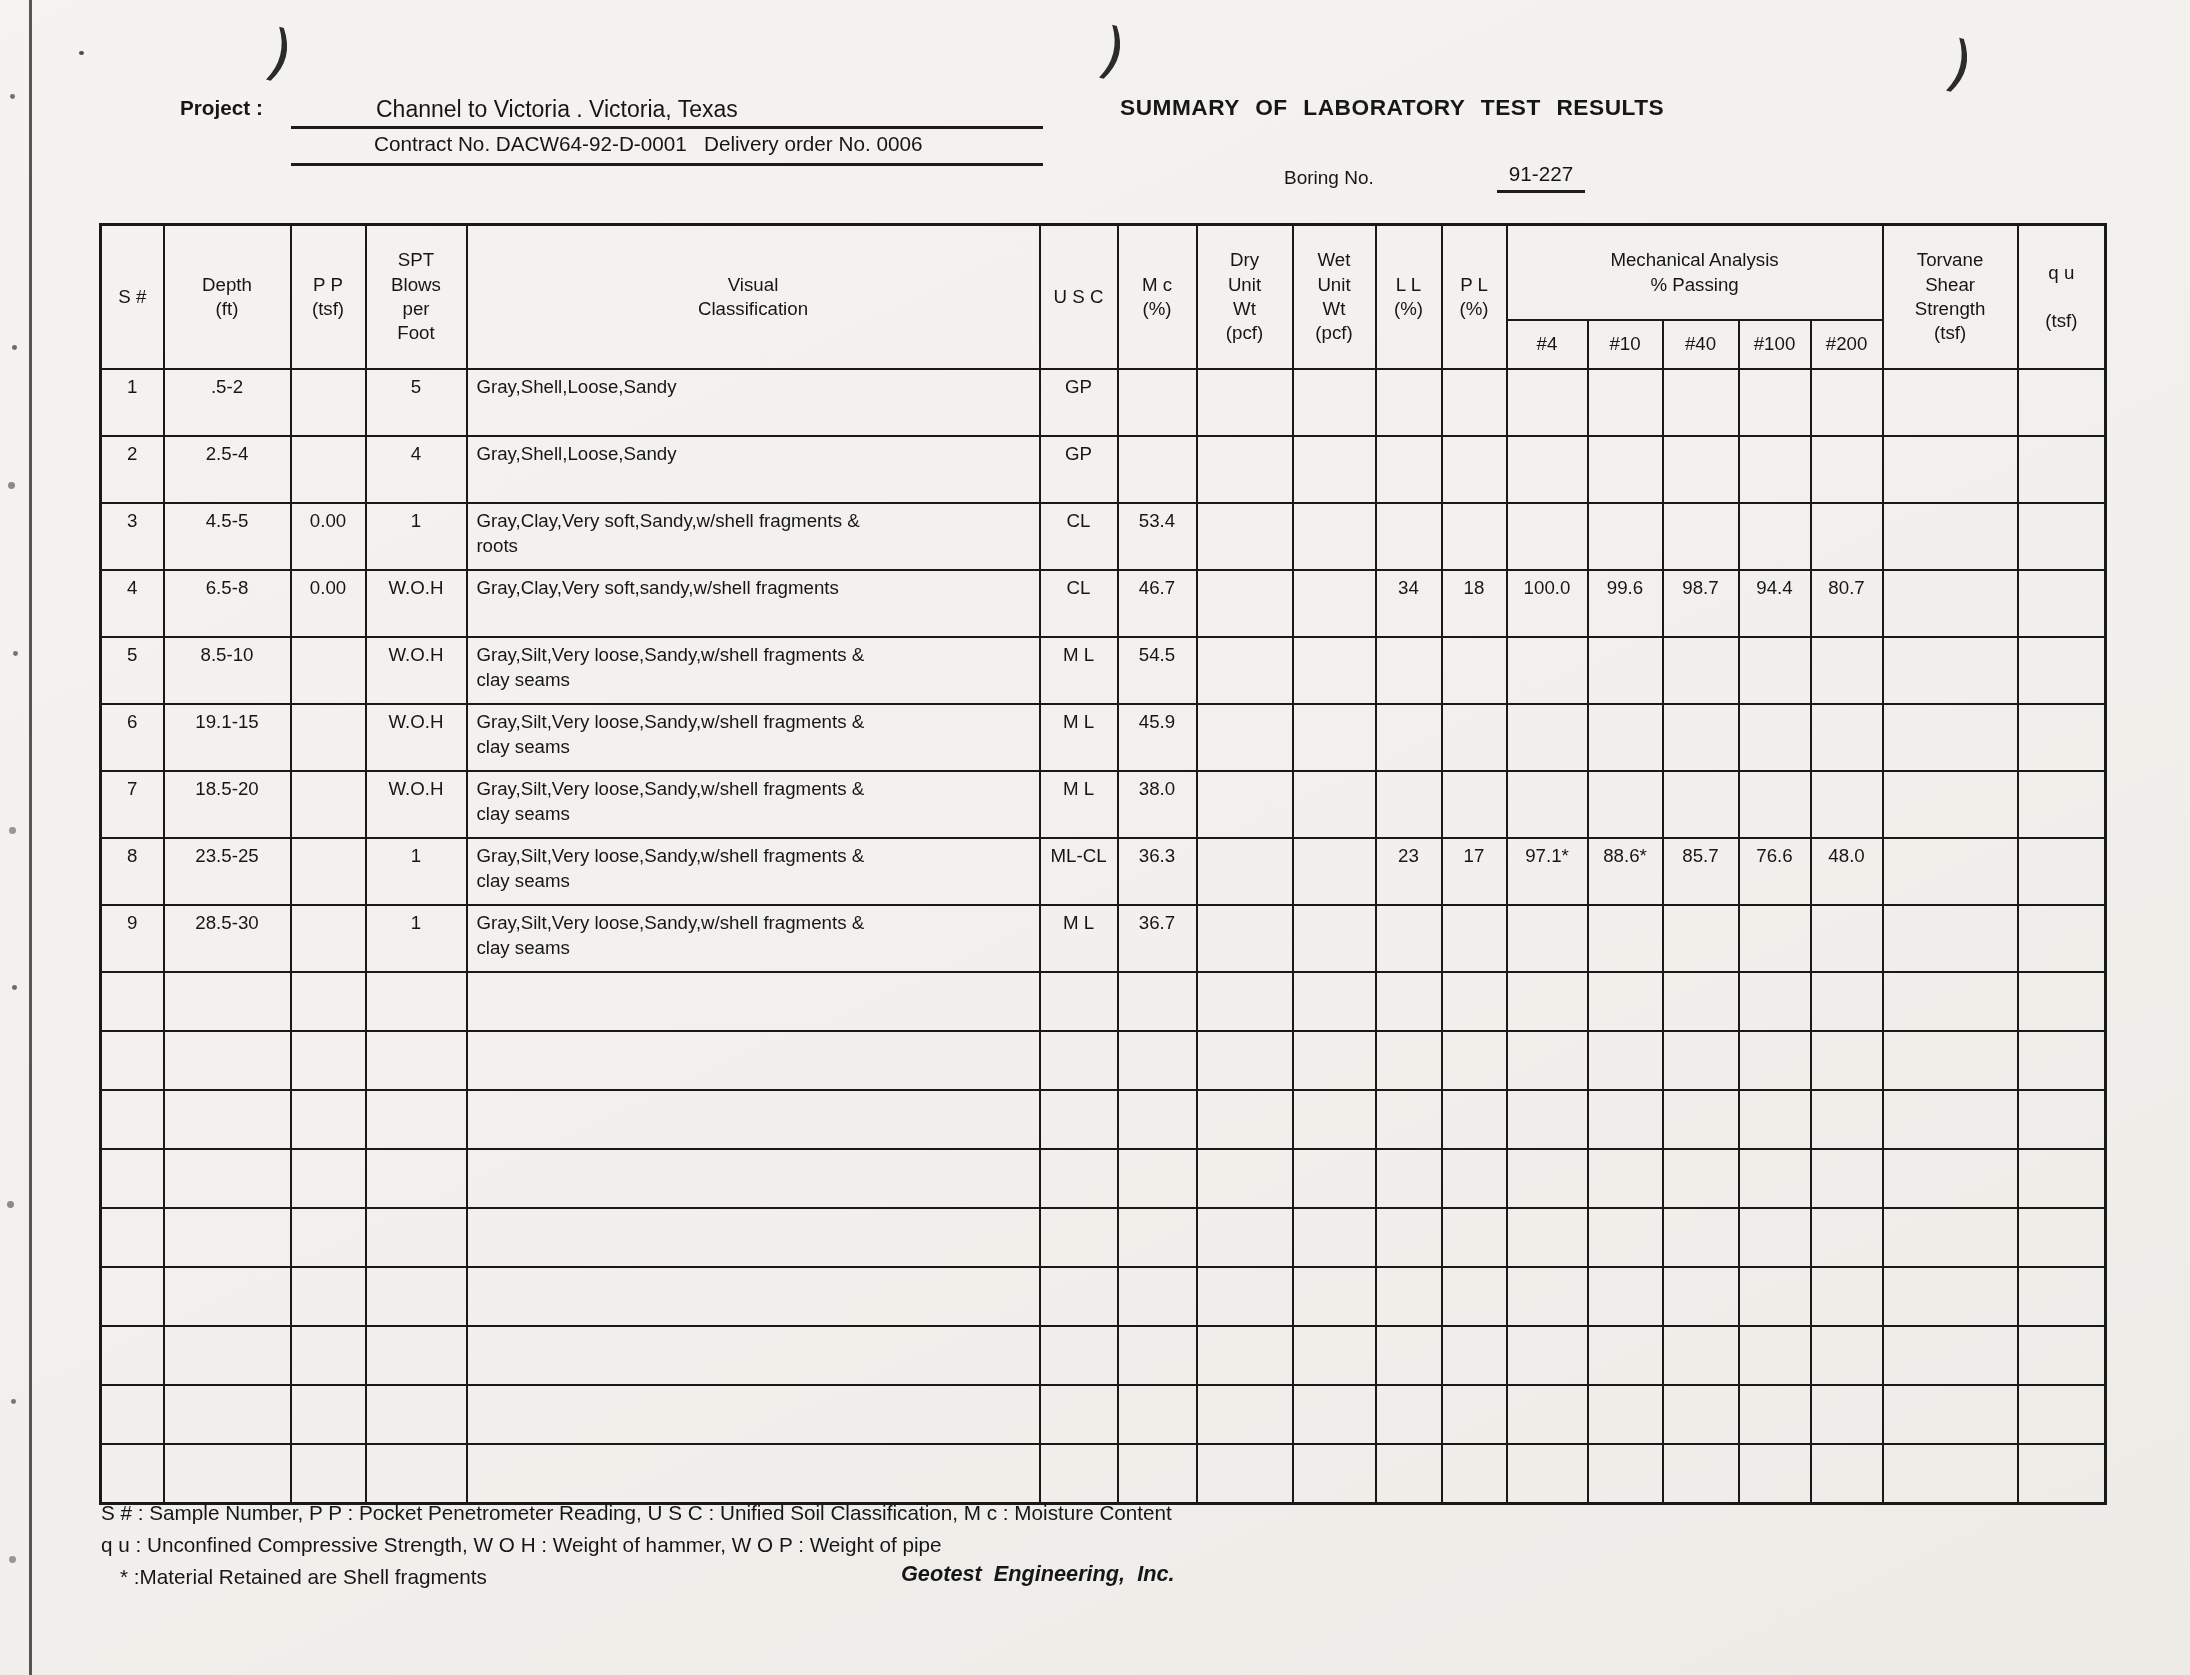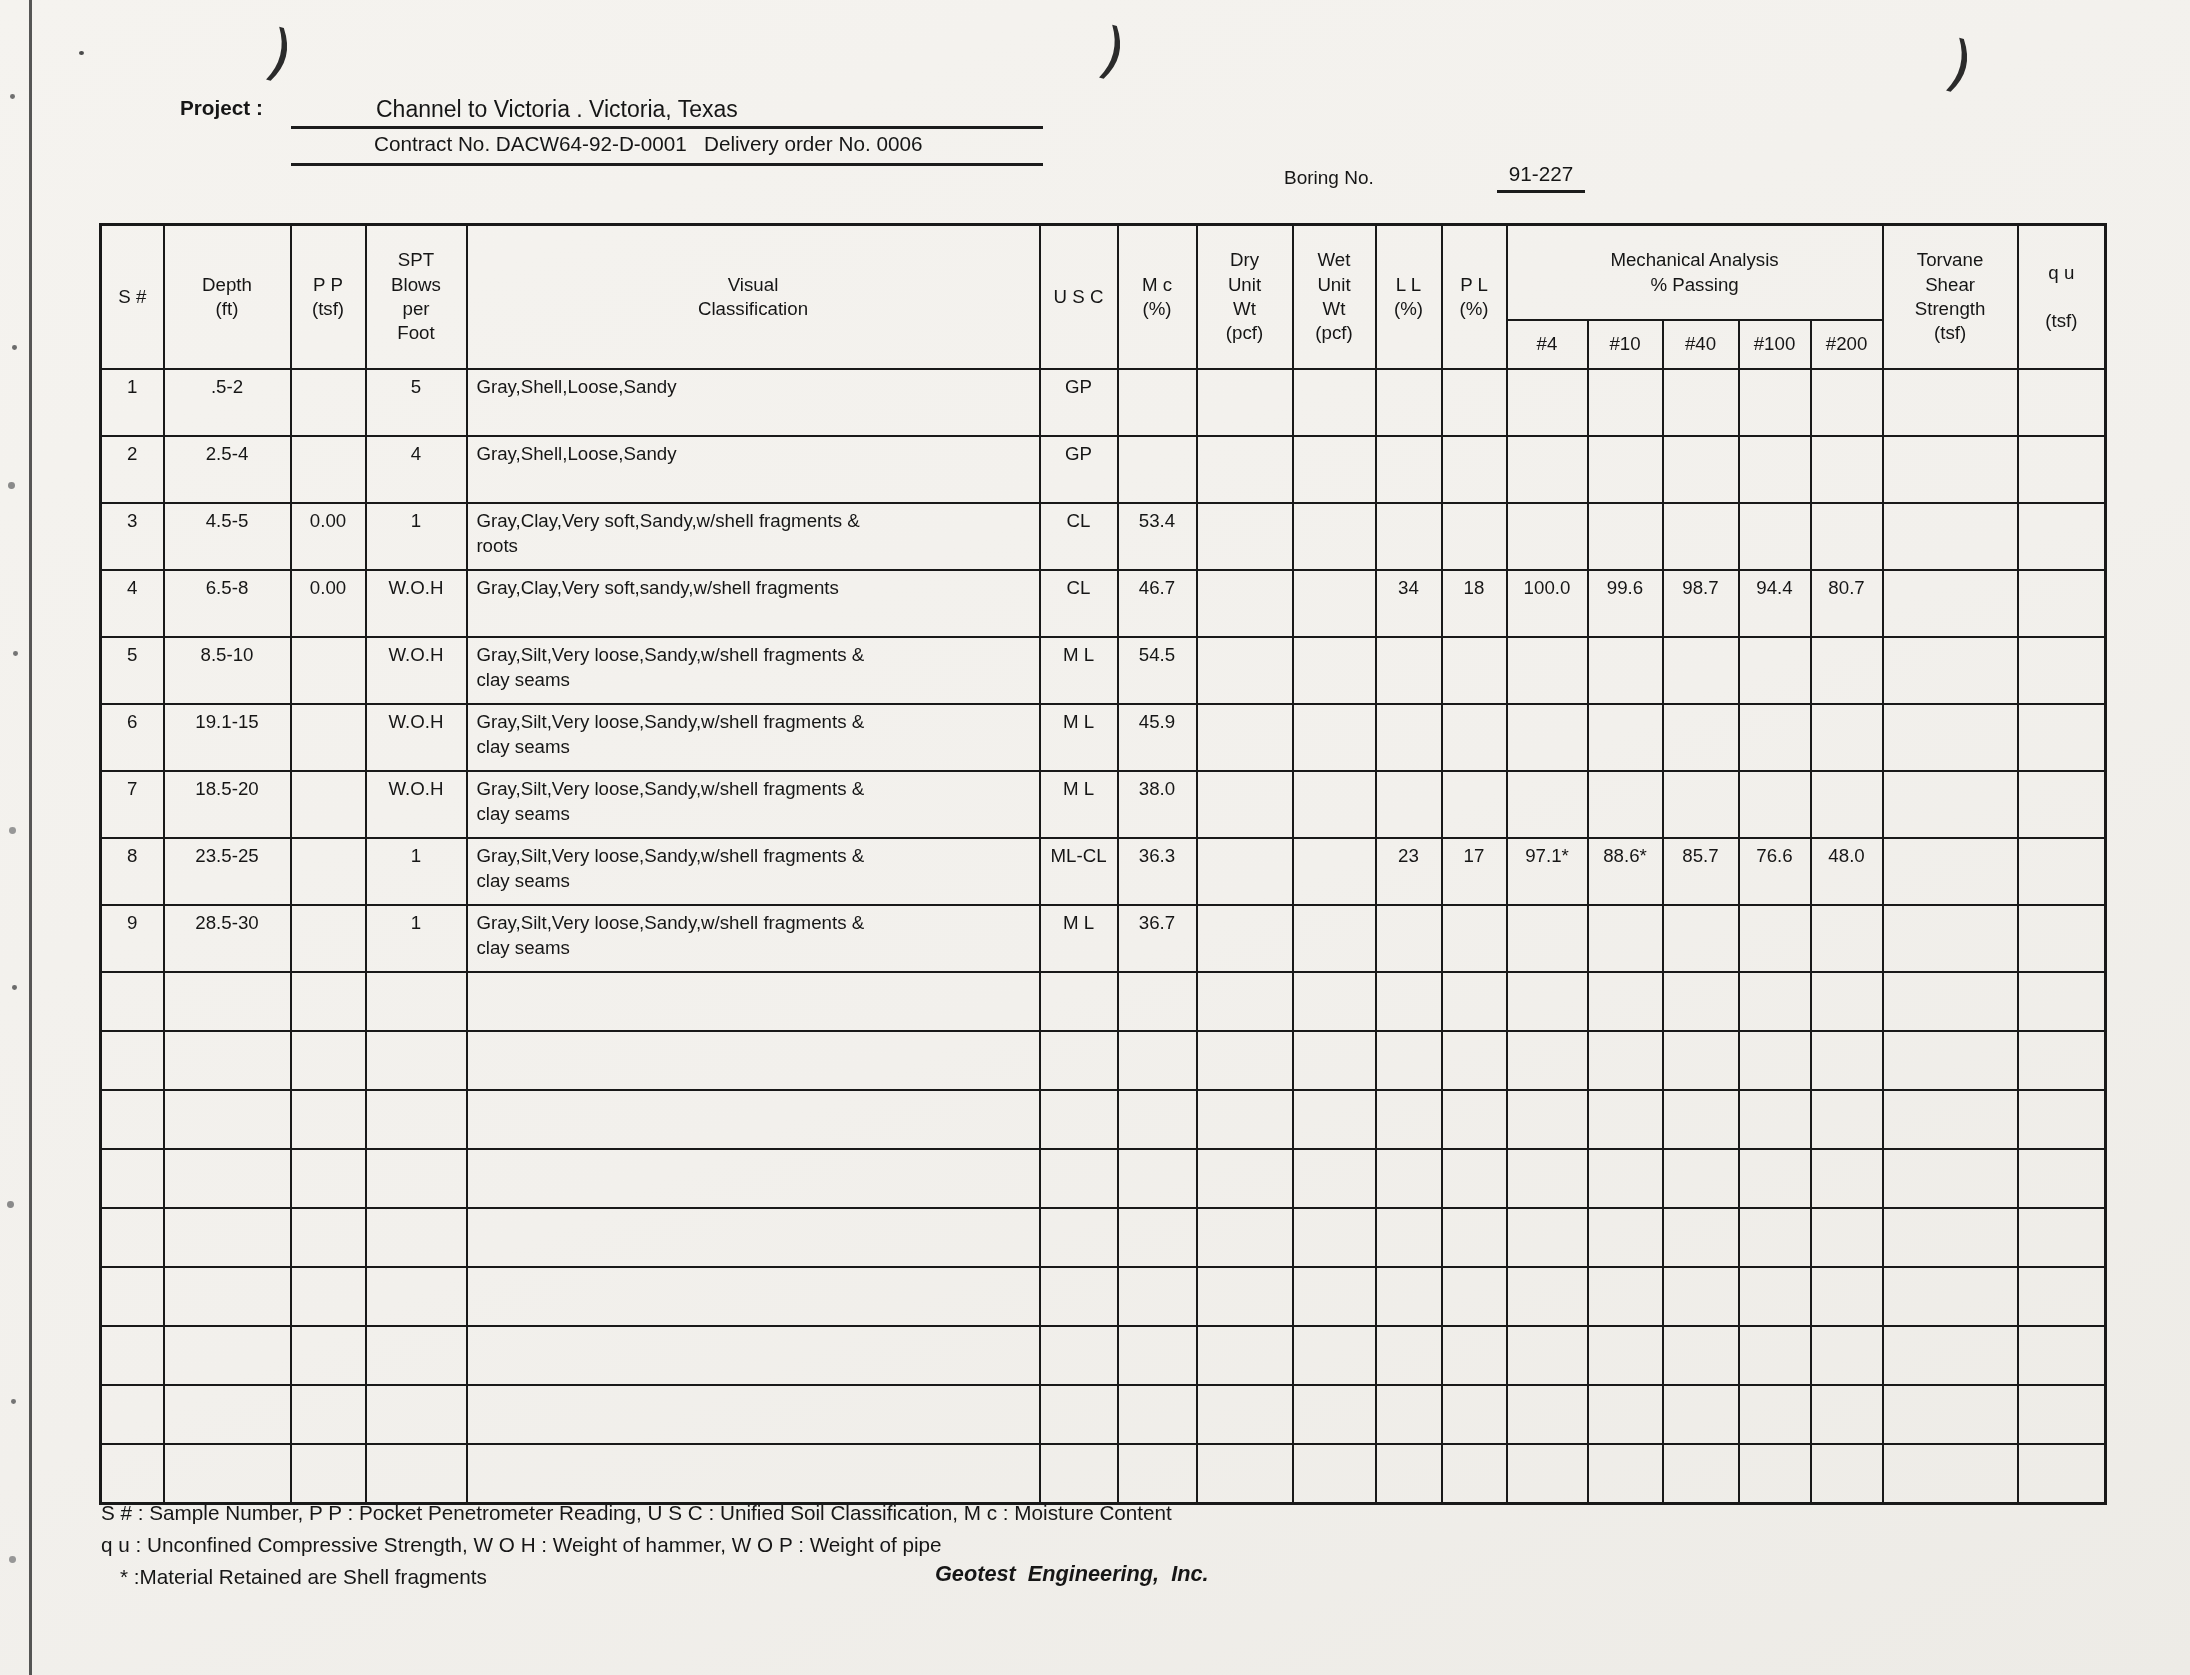--- a/index.html
+++ b/index.html
@@ -43,39 +43,40 @@
   }
   .sieve-row th{height:41px;}
   .mech-group{vertical-align:middle;}
   .row-data{height:67px;}
   .row-empty{height:59px;}
   .cell-visual{text-align:left !important;padding-left:8.9px !important;}
 
   .legend1{left:101px;top:1501px;font-size:20.7px;}
   .legend2{left:101px;top:1533px;font-size:20.7px;}
   .legend3{left:120px;top:1565px;font-size:20.7px;}
-  .company{left:901px;top:1561px;font-size:21.7px;font-weight:bold;font-style:italic;margin-left:34px;}
+  .company{left:901px;top:1561px;font-size:21.7px;font-weight:bold;font-style:italic;}
 </style>
 </head>
 <body>
 
 <div class="page">
 
   <div class="edge-line"></div>
   <div class="margin-dots"></div>
   <div class="corner-speck"></div>
   <div class="scan-mark" style="left:268px;top:21.7px;">)</div>
   <div class="scan-mark" style="left:1101px;top:19.7px;">)</div>
   <div class="scan-mark" style="left:1948px;top:33px;">)</div>
 
   <div class="abs project-label">Project :</div>
   <div class="abs project-value">Channel to Victoria . Victoria, Texas</div>
   <div class="hline" style="left:291px;top:126px;width:752px;"></div>
   <div class="abs contract-line pre">Contract No. DACW64-92-D-0001   Delivery order No. 0006</div>
   <div class="hline" style="left:291px;top:163px;width:752px;"></div>
+  <div class="abs doc-title">SUMMARY OF LABORATORY TEST RESULTS</div>
   <div class="abs boring-label">Boring No.</div>
   <div class="abs boring-value">91-227</div>
 
   <table class="results-table">
     <colgroup>
       <col style="width:63px">
         <col style="width:127px">
         <col style="width:75px">
         <col style="width:101px">
       <col style="width:573px">

